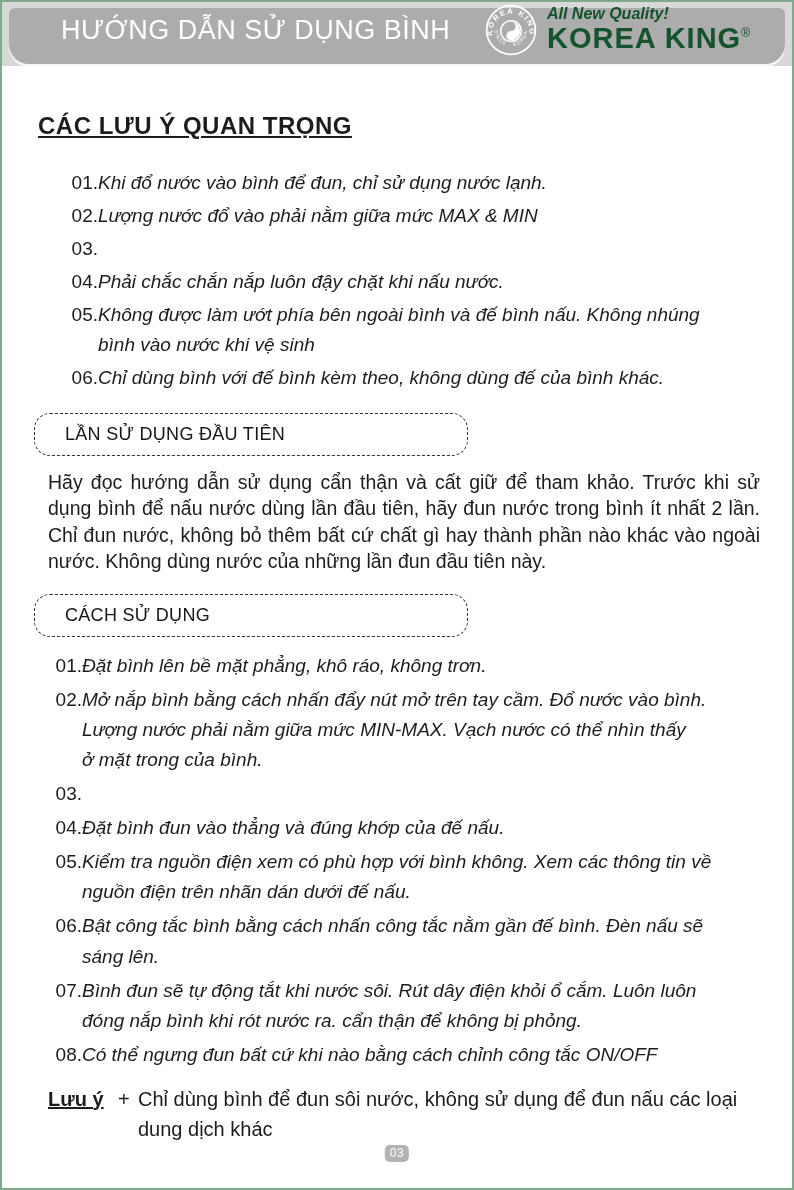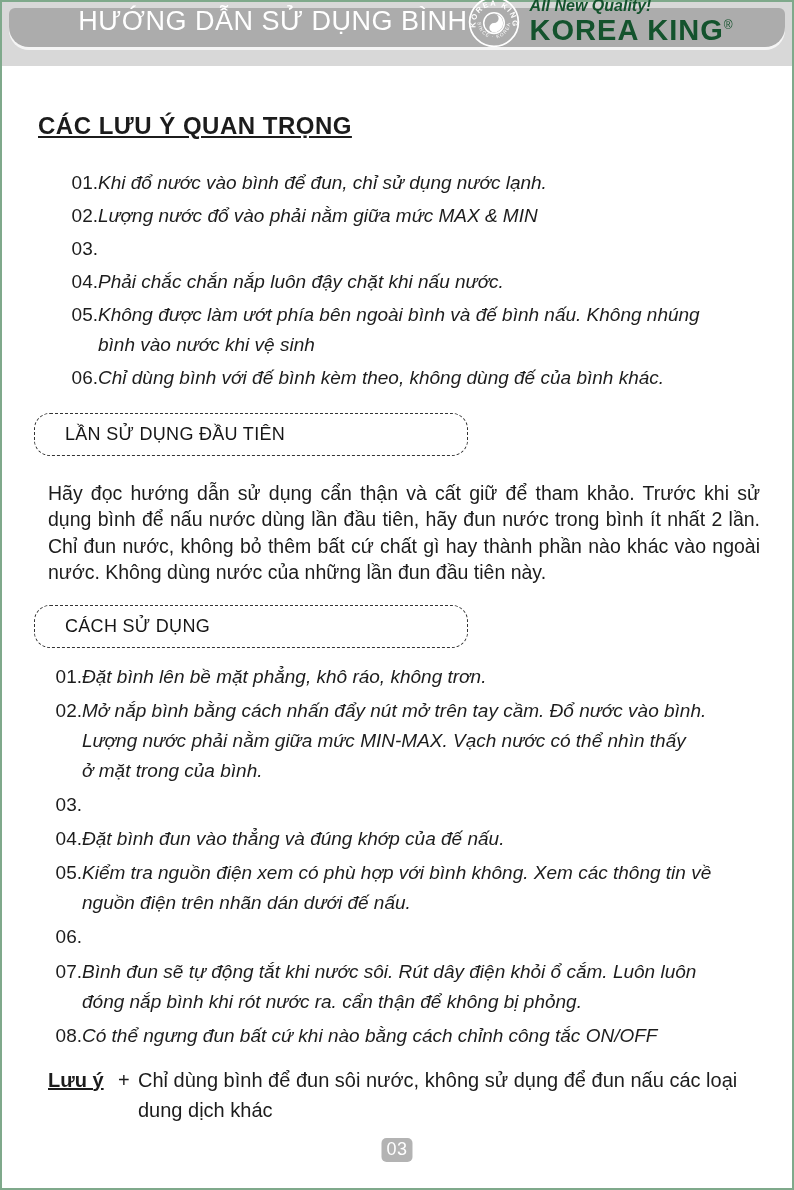--- a/index.html
+++ b/index.html
@@ -24,25 +24,25 @@
     position:relative;
   }
   
   .header-strip{
     background:var(--strip-gray);
     padding:6px 7px 0 7px;
     height:64px;
   }
   .header-bar{
     background:var(--bar-gray);
-    height:39px;
+    height:56px;
     border-radius:6px 6px 20px 20px;
     display:flex;
     align-items:center;
-    justify-content:center;
+    justify-content:space-between;
     padding:0 34px 12px 52px;
     box-shadow:0 3px 0 rgba(255,255,255,.75);
   }
   .header-title{
     color:#fff;
     font-size:27px;
     letter-spacing:.5px;
     font-weight:400;
   }
   .logo{display:flex;align-items:center;gap:10px;}
@@ -93,21 +93,21 @@
     border-radius:16px;
     display:flex;
     align-items:center;
     padding-left:30px;
     font-size:18px;
     color:#161616;
     letter-spacing:.3px;
     background:#fff;
   }
   .para{
-    margin:24px 4px 0 12px;
+    margin:13px 4px 0 12px;
     font-size:19.5px;
     line-height:1.35;
     text-align:justify;
   }
   .steps{margin-top:14px;}
   .steps .li{padding-left:12px;margin-bottom:4px;}
   .steps .num{width:34px;}
   
   .caution{
     display:flex;
@@ -125,21 +125,21 @@
   .plus-item .bullet{width:20px;flex:0 0 auto;}
   .plus-item .txt{white-space:pre-line;}
   
   .page-badge{
     position:absolute;
     left:50%;
     transform:translateX(-50%);
     bottom:26px;
     background:var(--badge-gray);
     color:#fff;
-    font-size:18px;
+    font-size:12px;
     padding:1px 5px 2px 5px;
     border-radius:5px;
     letter-spacing:.5px;
   }
 </style>
 </head>
 <body>
 
 <div class="page">
 
@@ -244,20 +244,22 @@
         </div>
 
         <div class="li">
           <span class="num">05.</span>
           <span class="txt">Kiểm tra nguồn điện xem có phù hợp với bình không. Xem các thông tin về
 nguồn điện trên nhãn dán dưới đế nấu.</span>
         </div>
 
         <div class="li">
           <span class="num">06.</span>
+          <span class="txt">Bật công tắc bình bằng cách nhấn công tắc nằm gần đế bình. Đèn nấu sẽ
+sáng lên.</span>
         </div>
 
         <div class="li">
           <span class="num">07.</span>
           <span class="txt">Bình đun sẽ tự động tắt khi nước sôi. Rút dây điện khỏi ổ cắm. Luôn luôn
 đóng nắp bình khi rót nước ra. cẩn thận để không bị phỏng.</span>
         </div>
 
         <div class="li">
           <span class="num">08.</span>

